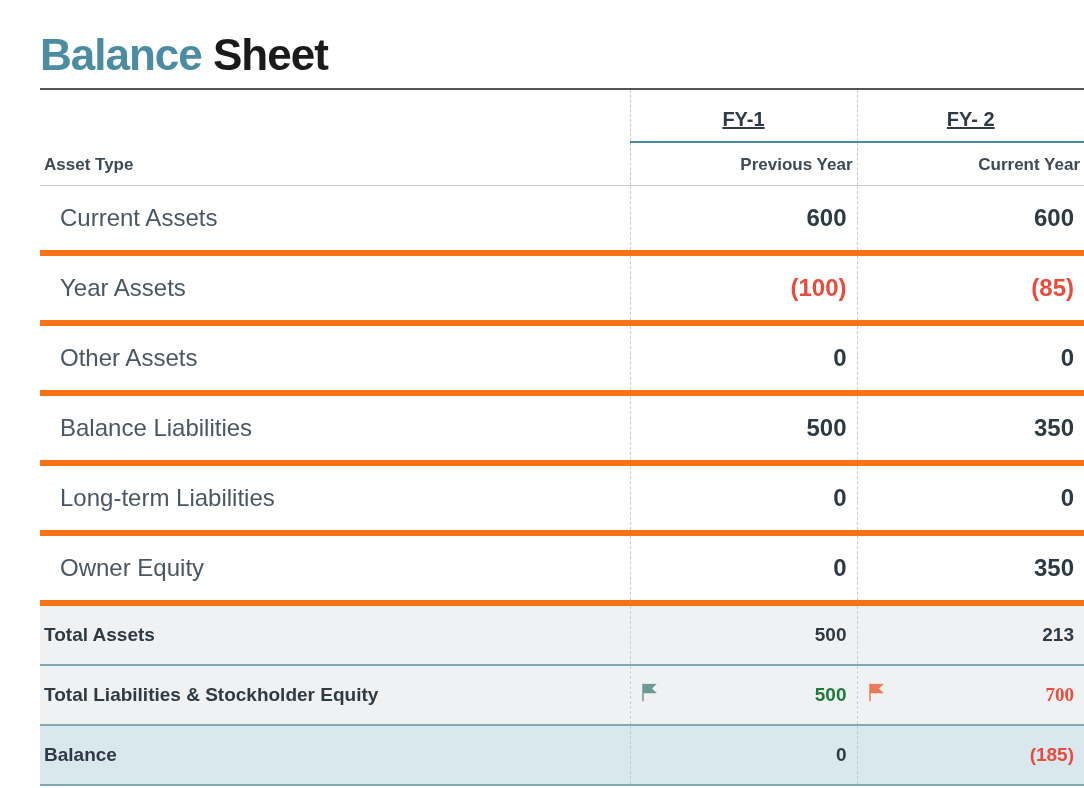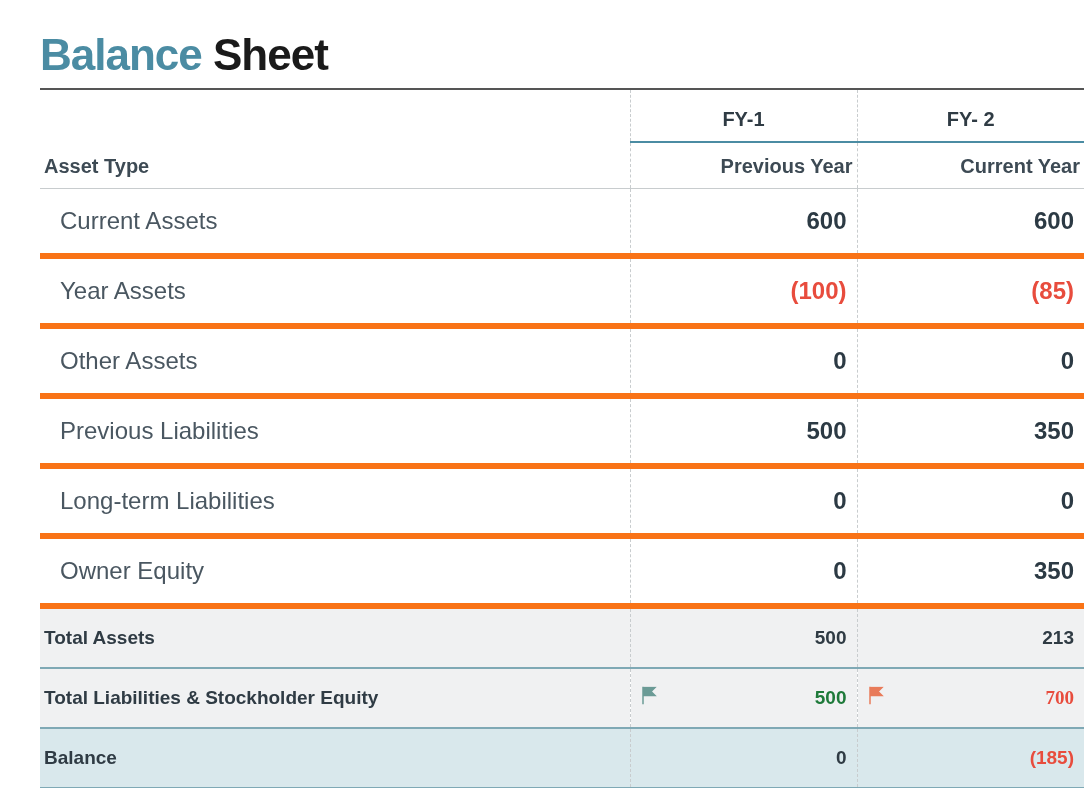--- a/index.html
+++ b/index.html
@@ -25,32 +25,32 @@
     margin: 0 0 0 0;
   }
   table {
     border-collapse: collapse;
     width: 100%;
     table-layout: fixed;
   }
   col.label { width: 590px; }
   col.val { width: 227px; }
   th, td { padding: 0; }
-  .fy-row td { text-align: center; vertical-align: bottom; }
+  .fy-row td { text-align: center; vertical-align: bottom; text-decoration: underline; }
   .fy-cell {
     font-weight: bold;
     font-size: 20px;
     color: #2f3b44;
     padding: 18px 0 10px 0;
     border-bottom: 2px solid #4b8ca3;
     border-left: 1px dashed #c8ccce;
   }
   .header-row td {
     font-weight: bold;
-    font-size: 20px;
+    font-size: 17px;
     color: #3d4a54;
     padding: 12px 4px 10px 4px;
     border-bottom: 1px solid #c8ccce;
   }
   .header-row .year-head {
     text-align: right;
     border-left: 1px dashed #c8ccce;
     padding-left: 10px;
   }
   .data-row td {
@@ -137,21 +137,21 @@
       <td>Year Assets</td>
       <td class="val-cell neg">(100)</td>
       <td class="val-cell neg">(85)</td>
     </tr>
     <tr class="data-row">
       <td>Other Assets</td>
       <td class="val-cell">0</td>
       <td class="val-cell">0</td>
     </tr>
     <tr class="data-row">
-      <td>Previous Liabilities</td>
+      <td>Balance Liabilities</td>
       <td class="val-cell">500</td>
       <td class="val-cell">350</td>
     </tr>
     <tr class="data-row">
       <td>Long-term Liabilities</td>
       <td class="val-cell">0</td>
       <td class="val-cell">0</td>
     </tr>
     <tr class="data-row">
       <td>Owner Equity</td>

